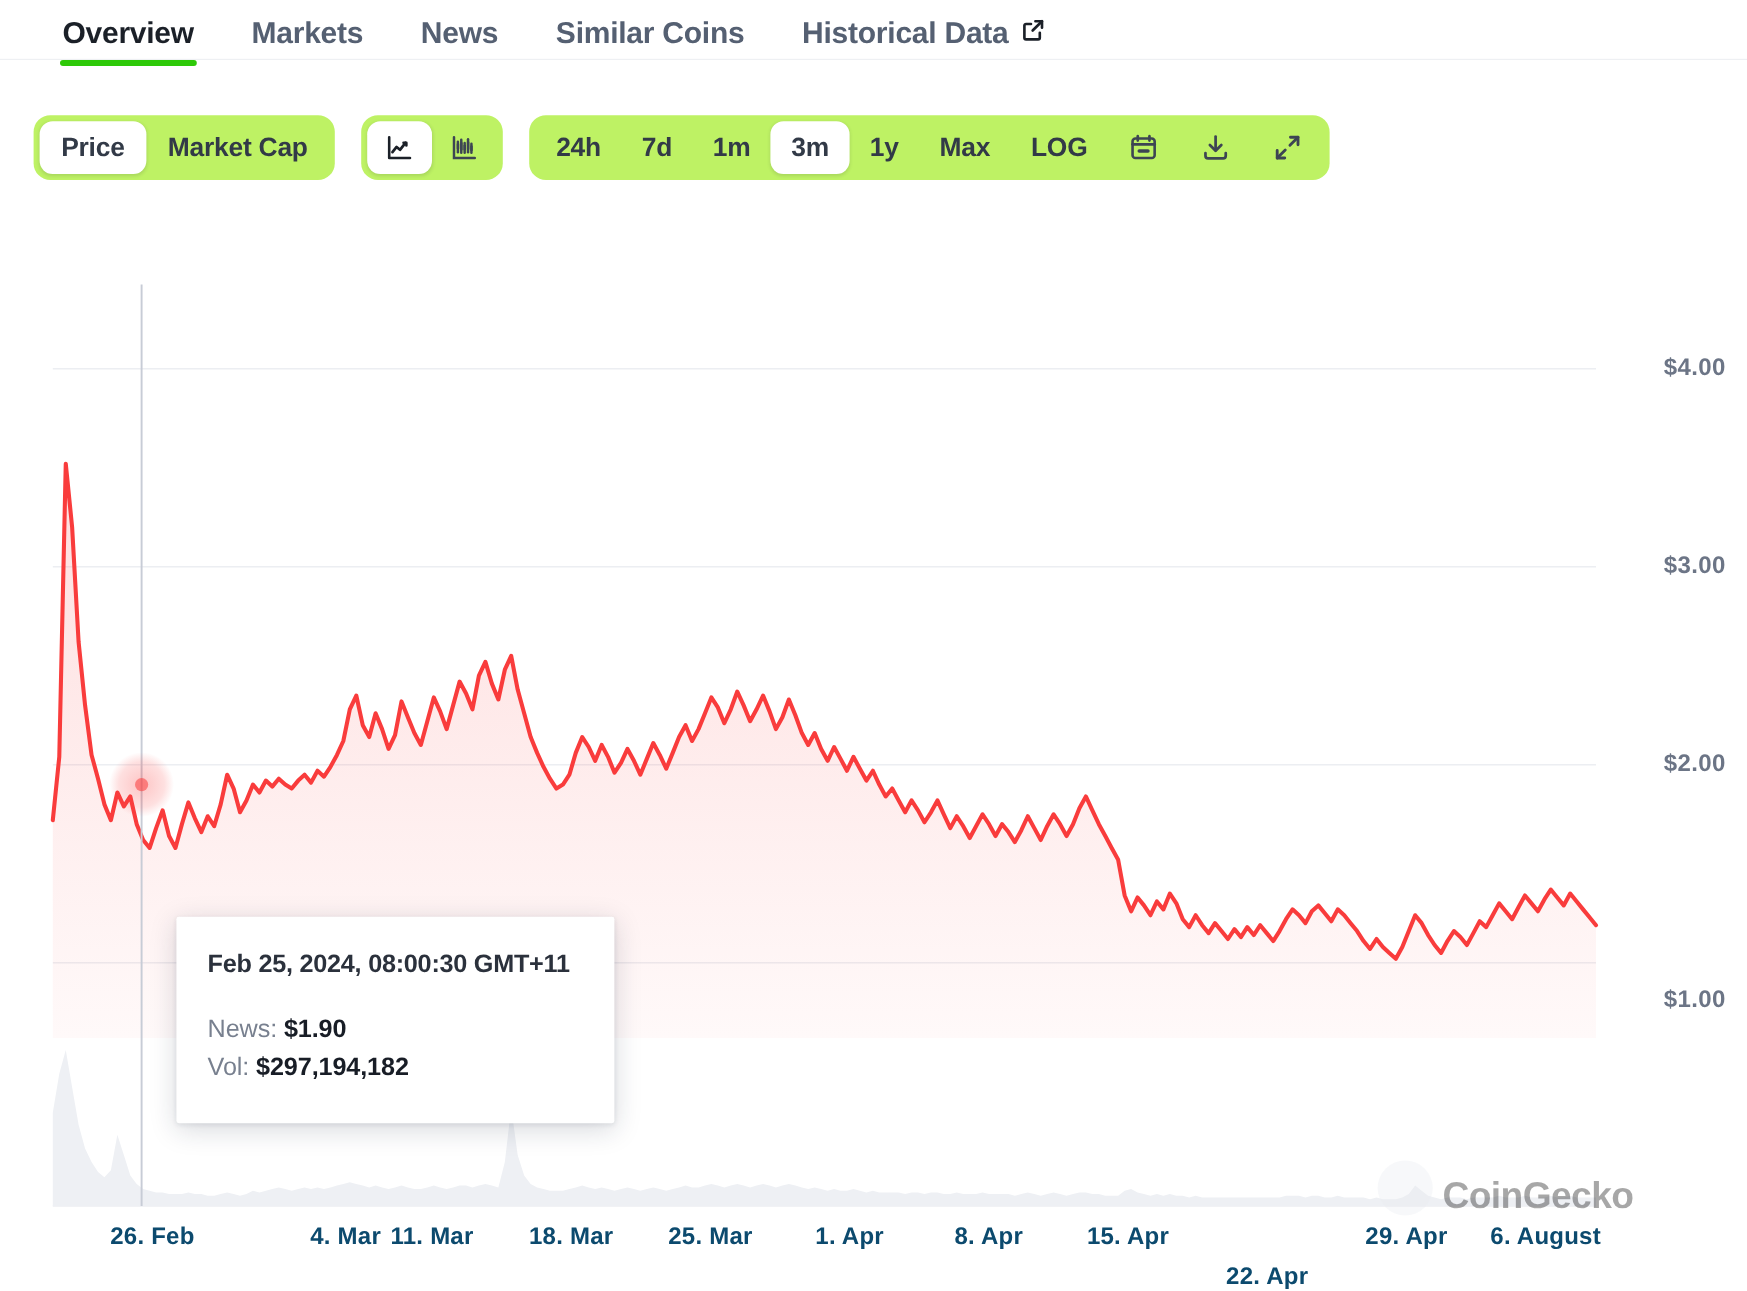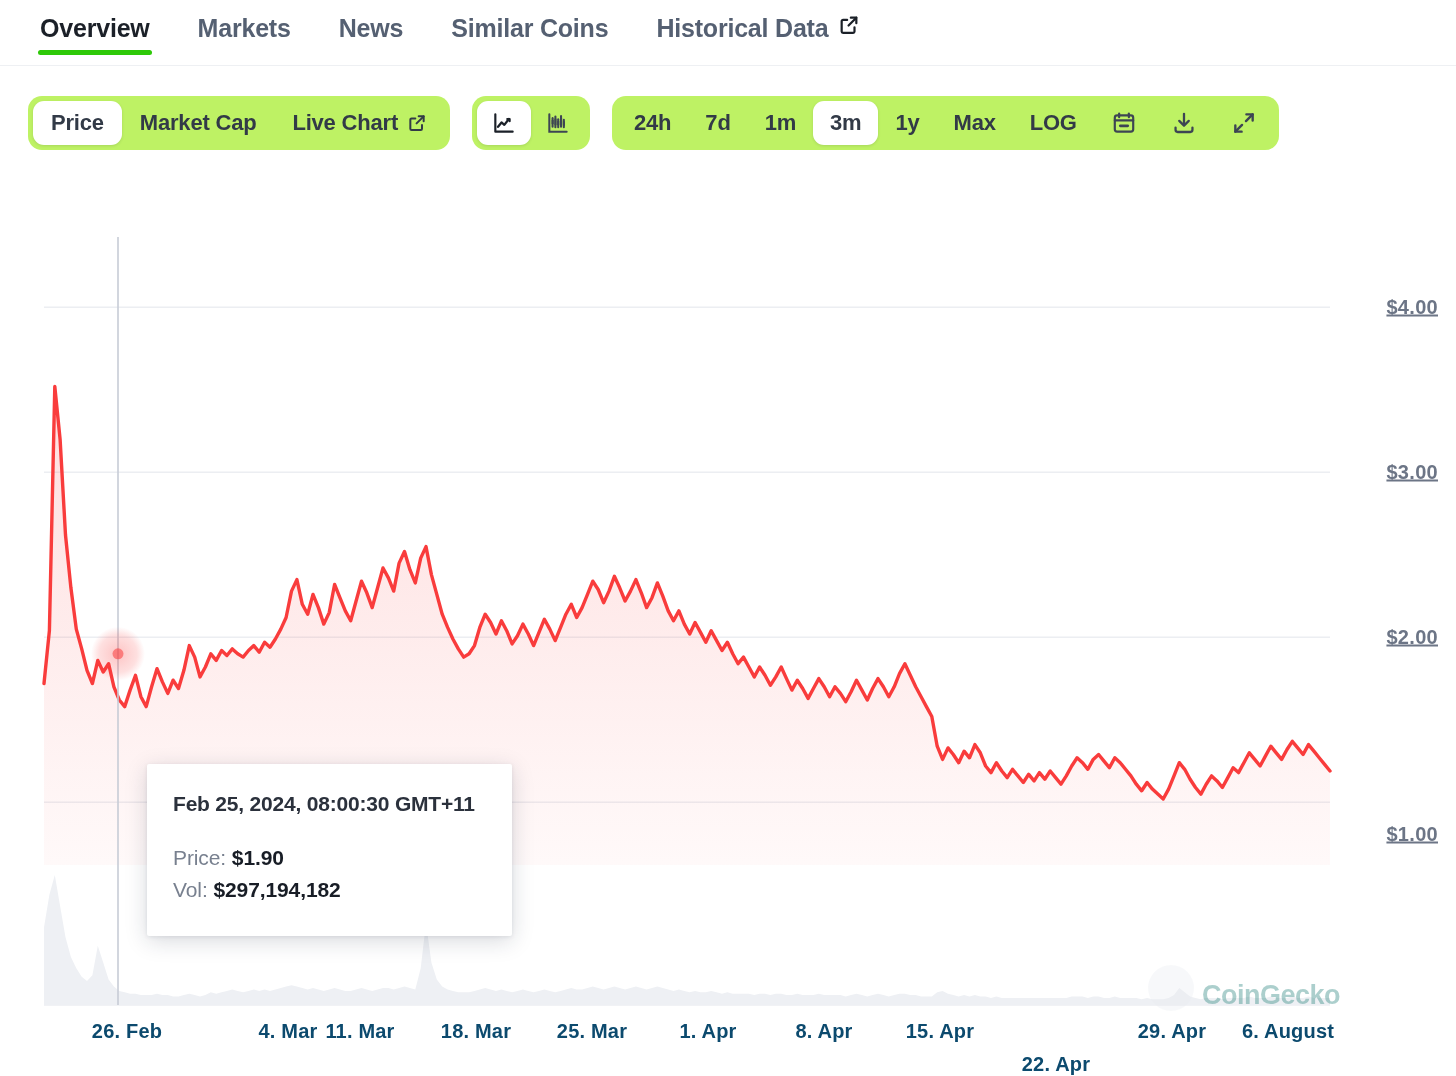--- a/index.html
+++ b/index.html
@@ -6,22 +6,22 @@
   html, body {
     width: 1456px; height: 1076px;
     background: #ffffff;
     font-family: "Liberation Sans", sans-serif;
     overflow: hidden;
   }
   #root { position: relative; width: 1456px; height: 1076px; background: #fff; }
 
   
   .tabbar {
-    position: absolute; left: 0; top: 0; width: 1456px; height: 66px;
-    display: flex; align-items: flex-start; padding-left: 16px; gap: 0;
+    position: absolute; left: 0; top: 0; width: 1456px; height: 50px;
+    display: flex; align-items: flex-start; padding-left: 28px; gap: 0;
     border-bottom: 1px solid #eef0f3;
   }
   .tab {
     position: relative;
     font-size: 25px; font-weight: bold; color: #556072;
     letter-spacing: -0.2px;
     padding: 14px 24px 0 24px;
     height: 66px;
     white-space: nowrap;
     display: flex; align-items: flex-start;
@@ -54,21 +54,21 @@
   .gbtn.icononly { padding: 9px 14px; }
   .gbtn svg { display: block; }
   .range .gbtn { padding: 9px 17px; }
 
   
   .chartwrap { position: absolute; left: 0; top: 175px; width: 1456px; height: 901px; }
   .chartsvg { position: absolute; left: 0; top: 0; }
   .ylabel {
     position: absolute; right: 18px;
     font-size: 20px; font-weight: bold; color: #6c7586;
-    transform: translateY(-50%); letter-spacing: 0.3px; text-decoration: underline;
+    transform: translateY(-50%); letter-spacing: 0.3px;
   }
   .xlabel {
     position: absolute; top: 845px;
     font-size: 20px; font-weight: bold; color: #0c4a6e;
     transform: translateX(-50%); white-space: nowrap; letter-spacing: 0.2px;
   }
 
   
   .tooltip {
     position: absolute; left: 147px; top: 589px;
@@ -90,21 +90,21 @@
   .watermark {
     position: absolute; left: 1148px; top: 790px;
     display: flex; align-items: center; gap: 8px;
     opacity: .34; pointer-events: none;
   }
   .wm-logo {
     width: 46px; height: 46px; border-radius: 50%;
     background: #e9ecf1;
   }
   .wm-text {
-    font-size: 27px; font-weight: bold; color: #0f766e; letter-spacing: -0.5px; margin-top: 14px;
+    font-size: 31px; font-weight: bold; color: #000000; letter-spacing: -0.5px; margin-top: 14px;
   }
 </style>
 </head>
 <body>
 
 <div id="root">
 
   <div class="tabbar" id="tabbar">
       <div class="tab active">
         <span>Overview</span>
@@ -131,30 +131,20 @@
       </div>
     </div>
 
   <div class="toolbar">
     <div class="group" id="metricGroup">
         <div class="gbtn active">
           <span>Price</span>
         </div>
         <div class="gbtn">
           <span>Market Cap</span>
-        </div>
-        <div class="gbtn">
-          <span>Live Chart</span>
-          <span>
-            <svg width="20" height="20" viewBox="0 0 24 24" fill="none" stroke="#323a47" stroke-width="2.4" stroke-linecap="round" stroke-linejoin="round">
-              <path d="M14 4h6v6"></path>
-              <path d="M20 4l-8.5 8.5"></path>
-              <path d="M18 14.5V19a1.5 1.5 0 0 1-1.5 1.5h-11A1.5 1.5 0 0 1 4 19V8a1.5 1.5 0 0 1 1.5-1.5H10"></path>
-            </svg>
-          </span>
         </div>
       </div>
     <div class="group" id="typeGroup">
         <div class="gbtn icononly active">
           <svg width="26" height="26" viewBox="0 0 24 24" fill="none" stroke="#1b2028" stroke-width="2" stroke-linecap="round" stroke-linejoin="round">
             <path d="M4 4v16h16"></path>
             <path d="M6.5 15.5l3.2-4 2.6 2.2 4.2-5.4" stroke-width="2.1"></path>
             <path d="M15 8.3h2.2V10.4"></path>
           </svg>
         </div>
@@ -271,21 +261,21 @@
       </div>
 
     <div class="watermark">
       <div class="wm-logo"></div>
       <div class="wm-text">CoinGecko</div>
     </div>
 
     <div class="tooltip">
       <div class="tt-date">Feb 25, 2024, 08:00:30 GMT+11</div>
       <div class="tt-row">
-        <span>Price:</span>
+        <span>News:</span>
         <b>$1.90</b>
       </div>
       <div class="tt-row">
         <span>Vol:</span>
         <b>$297,194,182</b>
       </div>
     </div>
   </div>
 </div>
 

